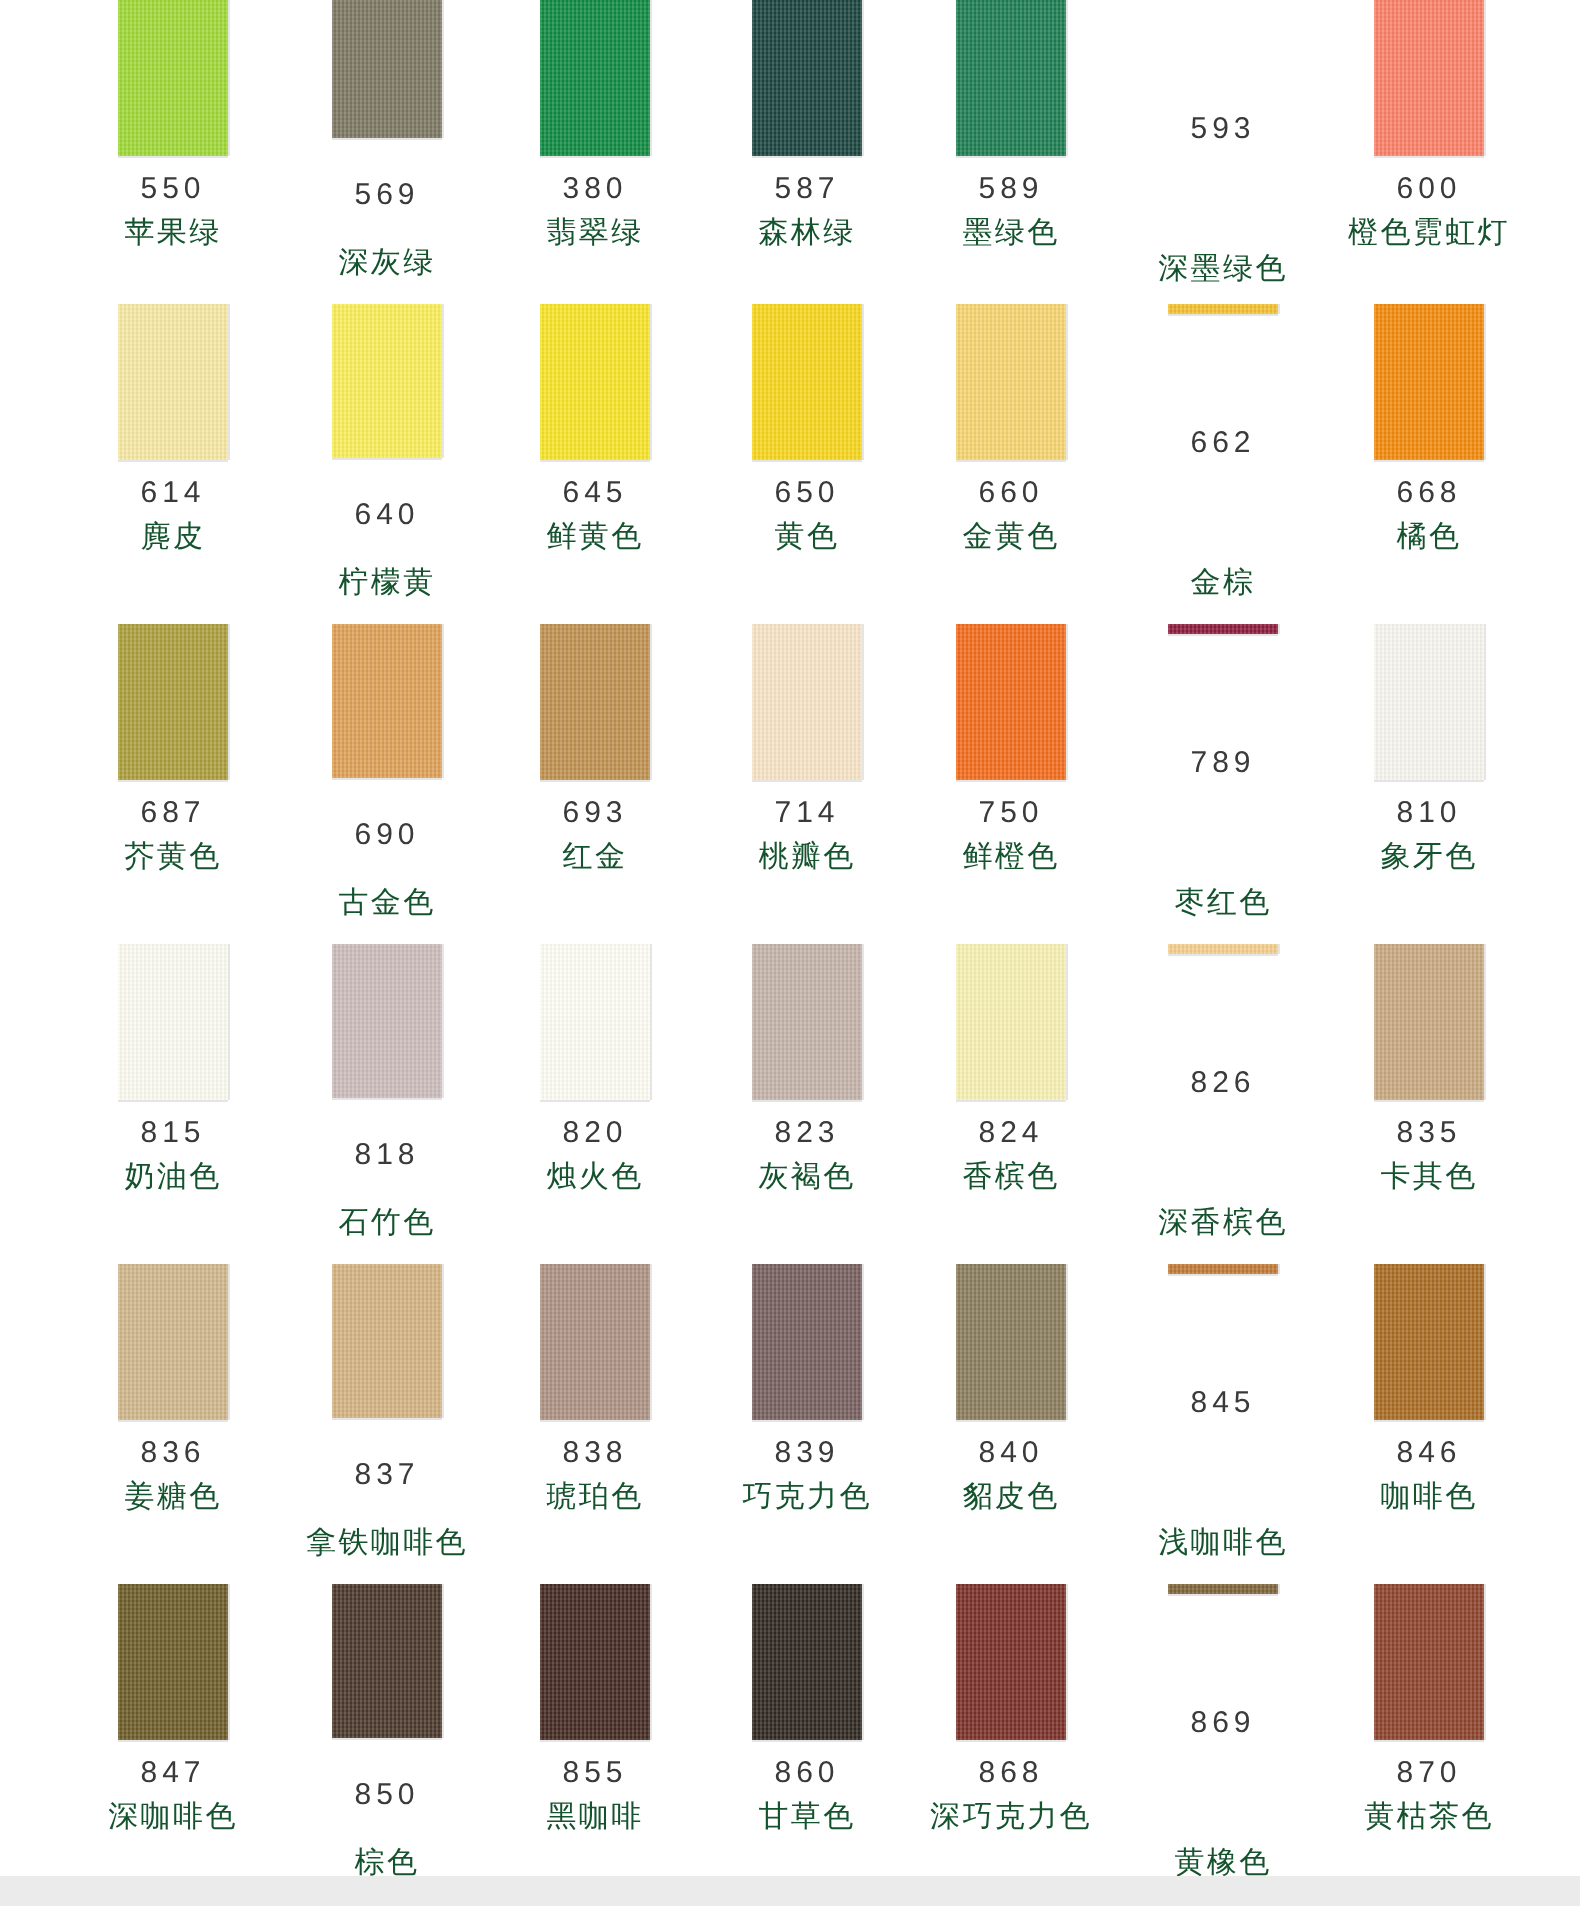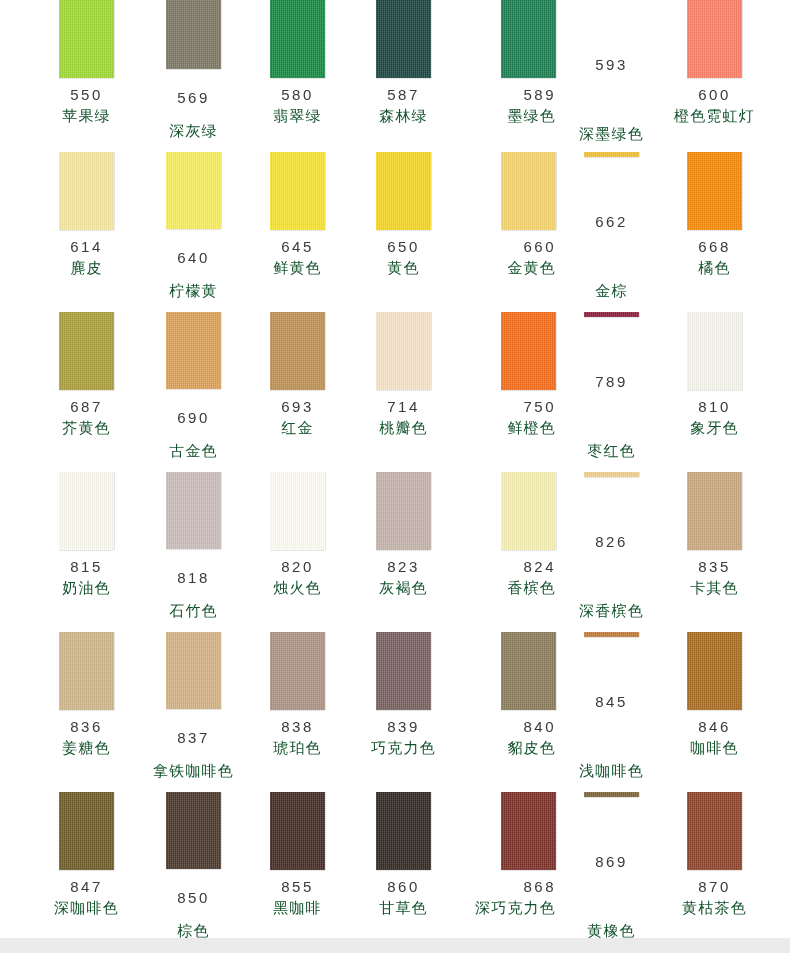--- a/index.html
+++ b/index.html
@@ -43,21 +43,21 @@
     flex-direction: column;
     align-items: center;
     height: 100%;
     box-sizing: border-box;
   }
   
   .swatch-cell.col-0 { margin-left: 36px; }
   .swatch-cell.col-1 { margin-left: 6px; gap: 12px; }
   .swatch-cell.col-2 { margin-left: 3px; }
   .swatch-cell.col-3 { margin-left: 5px; }
-  .swatch-cell.col-4 { margin-left: 1px; align-items: flex-end; }
+  .swatch-cell.col-4 { margin-left: 1px; }
   .swatch-cell.col-5 { margin-left: 5px; gap: 48px; }
   .swatch-cell.col-6 { margin-left: 2px; }
 
   .swatch-chip {
     width: 55px;
     height: 78px;
     margin-top: 12px;
     box-shadow: 1px 0 0 rgba(0,0,0,0.10), 0 1px 0 rgba(0,0,0,0.10);
     position: relative;
   }
@@ -116,21 +116,21 @@
       <div class="swatch-code">550</div>
       <div class="swatch-name">苹果绿</div>
     </div>
     <div class="swatch-cell col-1">
       <div class="swatch-chip" style="background-color: rgb(123, 119, 97);"></div>
       <div class="swatch-code">569</div>
       <div class="swatch-name">深灰绿</div>
     </div>
     <div class="swatch-cell col-2">
       <div class="swatch-chip" style="background-color: rgb(16, 138, 65);"></div>
-      <div class="swatch-code">580</div>
+      <div class="swatch-code">380</div>
       <div class="swatch-name">翡翠绿</div>
     </div>
     <div class="swatch-cell col-3">
       <div class="swatch-chip" style="background-color: rgb(27, 68, 62);"></div>
       <div class="swatch-code">587</div>
       <div class="swatch-name">森林绿</div>
     </div>
     <div class="swatch-cell col-4">
       <div class="swatch-chip" style="background-color: rgb(29, 125, 82);"></div>
       <div class="swatch-code">589</div>

